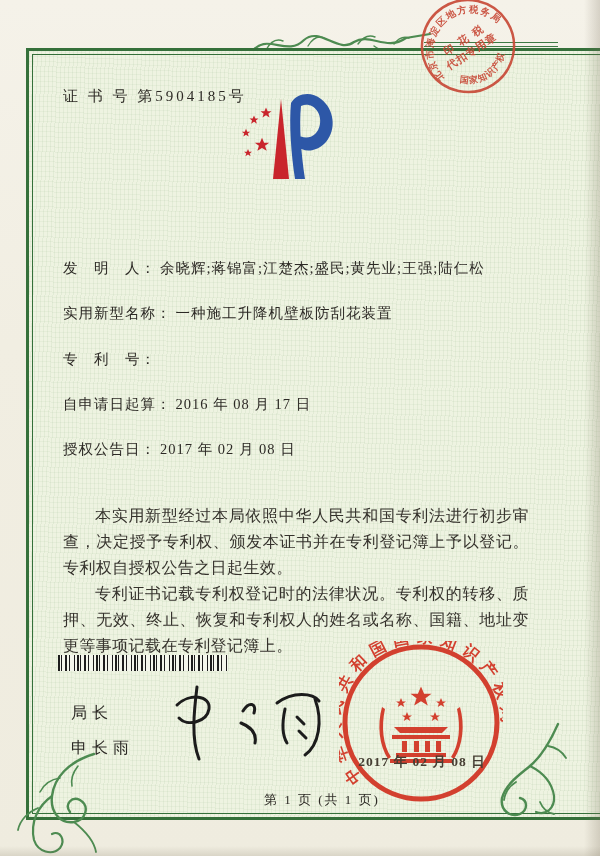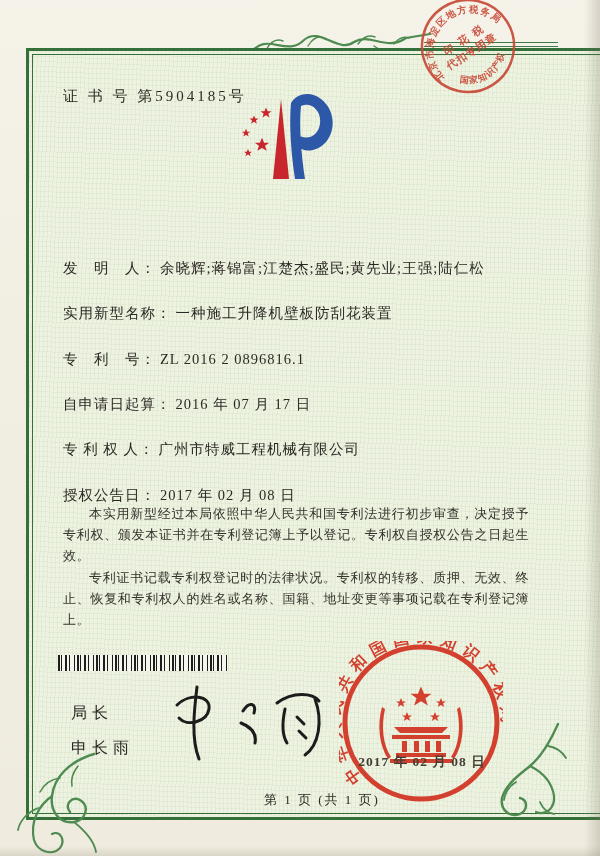--- a/index.html
+++ b/index.html
@@ -30,21 +30,21 @@
   .title{position:absolute;left:0;top:124px;width:100%;text-align:center;
     font-size:33px;font-weight:bold;letter-spacing:9px;color:#1f1d19;}
 
   
   .fields{position:absolute;left:34px;top:208px;width:470px;}
   .frow{display:flex;margin-bottom:26.5px;font-size:14.5px;color:#2c2925;letter-spacing:1px;line-height:1.3;}
   .frow .lab{white-space:nowrap;}
   .frow .val{margin-left:4px;}
 
   
-  .paras{position:absolute;left:34px;top:452px;width:466px;font-size:13px;
+  .paras{position:absolute;left:34px;top:452px;width:466px;font-size:16px;
     line-height:1.63;color:#35322c;letter-spacing:.4px;text-align:justify;}
   .paras p{margin:0;text-indent:2em;}
 
   
   .barcode{position:absolute;left:29px;top:604px;width:170px;height:16px;
     background:repeating-linear-gradient(90deg,
       #1d1d1d 0 2px,#f4f6ec 2px 3px,#1d1d1d 3px 4px,#f4f6ec 4px 7px,
       #1d1d1d 7px 9px,#f4f6ec 9px 11px,#1d1d1d 11px 12px,#f4f6ec 12px 16px,
       #1d1d1d 16px 17px,#f4f6ec 17px 19px);}
 
@@ -106,29 +106,24 @@
       <div class="frow">
         <span class="lab">发　明　人：</span>
         <span class="val">余晓辉;蒋锦富;江楚杰;盛民;黄先业;王强;陆仁松</span>
       </div>
       <div class="frow">
         <span class="lab">实用新型名称：</span>
         <span class="val">一种施工升降机壁板防刮花装置</span>
       </div>
       <div class="frow">
         <span class="lab">专　利　号：</span>
-        <span class="val">ZL 2016 2 0896816.1</span>
       </div>
       <div class="frow">
         <span class="lab">自申请日起算：</span>
-        <span class="val">2016 年 07 月 17 日</span>
-      </div>
-      <div class="frow">
-        <span class="lab">专 利 权 人：</span>
-        <span class="val">广州市特威工程机械有限公司</span>
+        <span class="val">2016 年 08 月 17 日</span>
       </div>
       <div class="frow">
         <span class="lab">授权公告日：</span>
         <span class="val">2017 年 02 月 08 日</span>
       </div>
     </div>
 
     <div class="paras">
       <p>本实用新型经过本局依照中华人民共和国专利法进行初步审查，决定授予专利权、颁发本证书并在专利登记簿上予以登记。专利权自授权公告之日起生效。</p>
       <p>专利证书记载专利权登记时的法律状况。专利权的转移、质押、无效、终止、恢复和专利权人的姓名或名称、国籍、地址变更等事项记载在专利登记簿上。</p>

